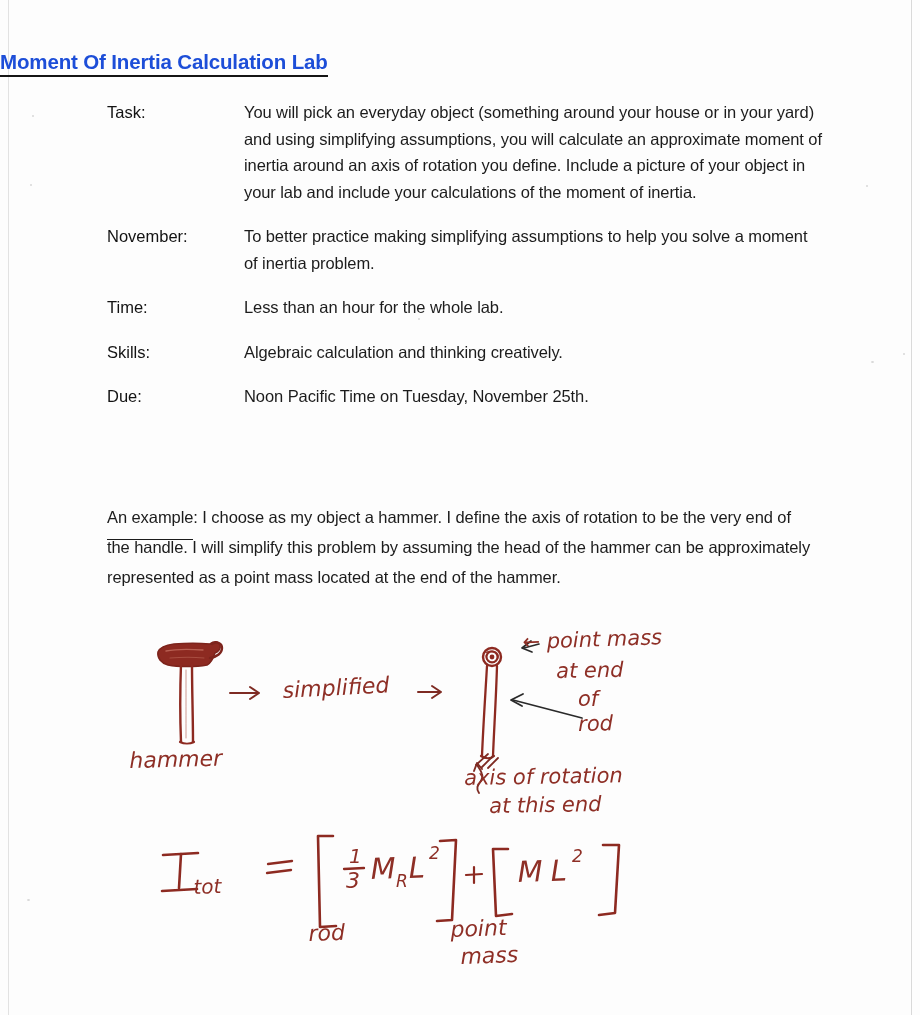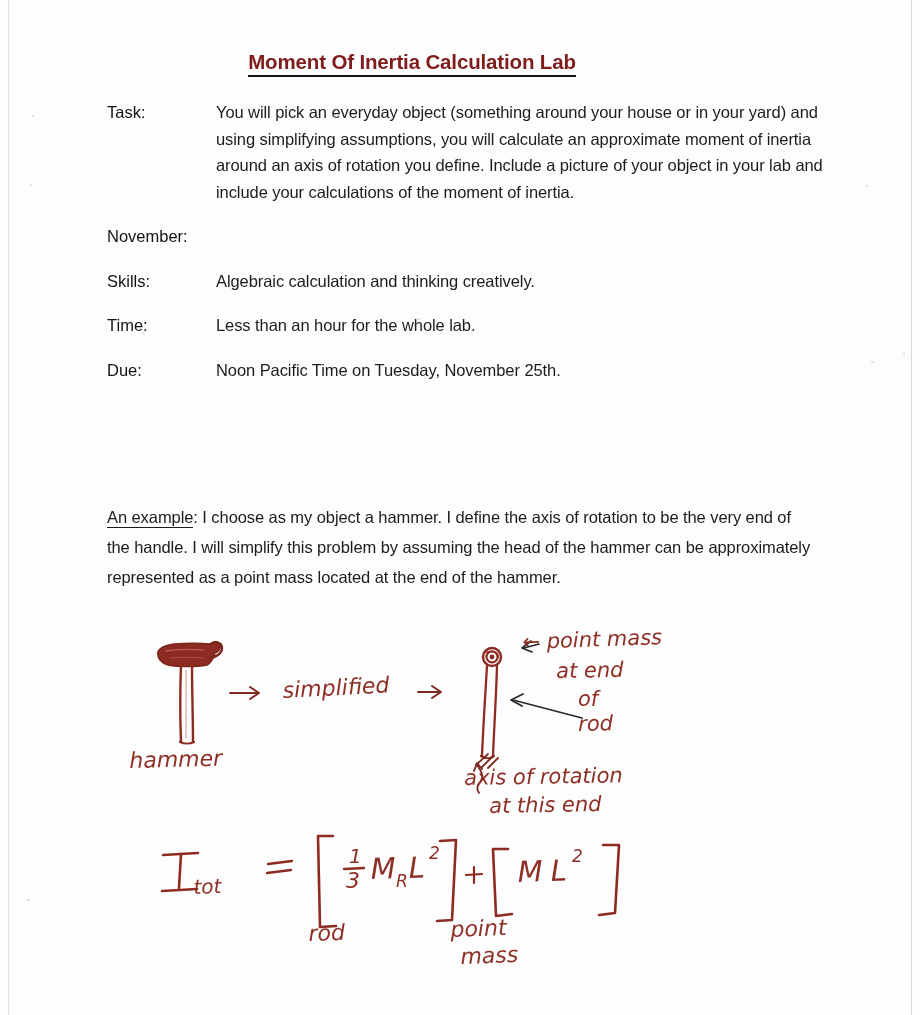--- a/index.html
+++ b/index.html
@@ -42,25 +42,24 @@
     background: #b9b9b9;
     border-radius: 50%;
     opacity: .55;
   }
 
   
   .doc-title {
     position: absolute;
     left: 0; top: 50px;
     width: 824px;
-    text-align: center;
     font-size: 20.5px;
     font-weight: bold;
     letter-spacing: -0.15px;
-    color: #7f1d1d;
+    color: #1d4ed8;
   }
   .doc-title span.ul {
     border-bottom: 2px solid #141414;
     padding-bottom: 2px;
   }
 
   .rows {
     position: absolute;
     left: 107px;
     top: 99px;
@@ -78,35 +77,36 @@
     font-weight: normal;
     line-height: 26.5px;
     color: #131313;
   }
   .row-body {
     flex: 1 1 auto;
     font-size: 16.5px;
     line-height: 26.5px;
     color: #1c1c1c;
     letter-spacing: -0.08px;
+    margin-left: 28px;
   }
 
   .example-para {
     position: absolute;
     left: 107px;
     top: 502px;
     width: 708px;
     font-size: 16.5px;
     line-height: 30px;
     color: #1c1c1c;
     letter-spacing: -0.08px;
   }
   .example-para .ul {
     border-bottom: 1.4px solid #1c1c1c;
-    padding-bottom: 1px;
+    padding-bottom: 13px;
   }
 
   
   .ink-layer {
     position: absolute;
     left: 0; top: 0;
     width: 920px;
     height: 1015px;
     pointer-events: none;
   }
@@ -141,30 +141,31 @@
 
 <div class="rows">
 
   <div class="row">
     <div class="row-label">Task:</div>
     <div class="row-body">You will pick an everyday object (something around your house or in your yard) and using simplifying assumptions, you will calculate an approximate moment of inertia around an axis of rotation you define. Include a picture of your object in your lab and include your calculations of the moment of inertia.</div>
   </div>
 
   <div class="row" style="margin-top:13px;">
     <div class="row-label">November:</div>
+    <div class="row-body">To better practice making simplifying assumptions to help you solve a moment of inertia problem.</div>
+  </div>
+
+  <div class="row" style="margin-top:13px;">
+    <div class="row-label">Time:</div>
+    <div class="row-body">Less than an hour for the whole lab.</div>
   </div>
 
   <div class="row" style="margin-top:13px;">
     <div class="row-label">Skills:</div>
     <div class="row-body">Algebraic calculation and thinking creatively.</div>
-  </div>
-
-  <div class="row" style="margin-top:13px;">
-    <div class="row-label">Time:</div>
-    <div class="row-body">Less than an hour for the whole lab.</div>
   </div>
 
   <div class="row" style="margin-top:13px;justify-content:center;">
     <div class="row-label">Due:</div>
     <div class="row-body">Noon Pacific Time on Tuesday, November 25th.</div>
   </div>
 
 </div>
 
 <div class="example-para"><span class="ul">An example</span><span>: I choose as my object a hammer. I define the axis of rotation to be the very end of the handle. I will simplify this problem by assuming the head of the hammer can be approximately represented as a point mass located at the end of the hammer.</span></div>

